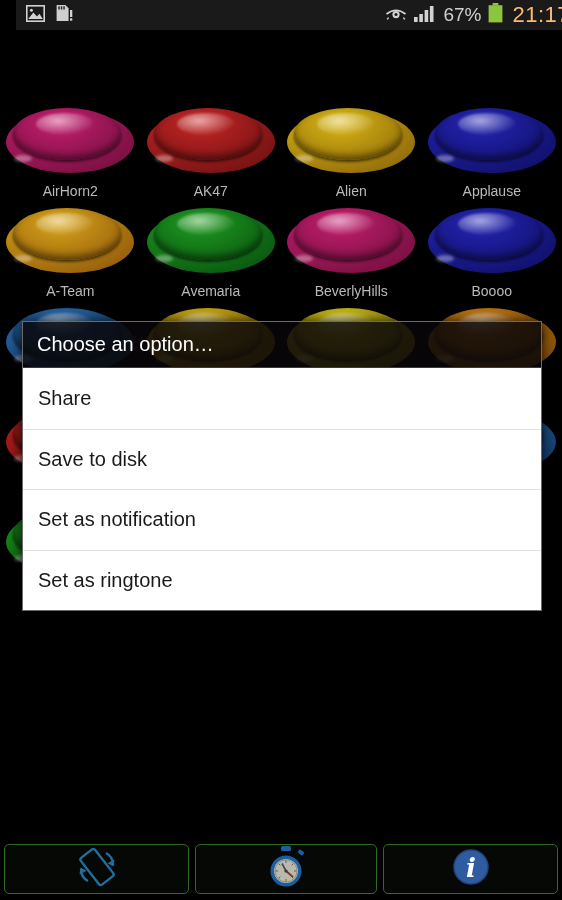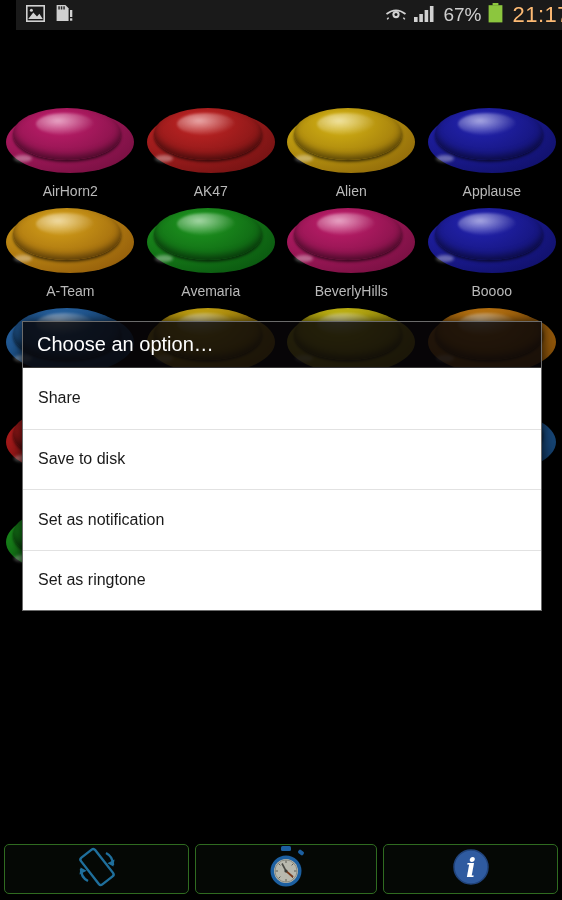--- a/index.html
+++ b/index.html
@@ -99,21 +99,21 @@
   }
   #dialog-header {
     height:46px; background:rgba(8,6,8,0.86);
     display:flex; align-items:center; padding-left:14px;
     border-bottom:1px solid #3a3a3a;
   }
   #dialog-title { color:#ffffff; font-size:20px;text-align:right; }
   #dialog-list { background:#ffffff; }
   .dlg-item {
     height:60.5px; display:flex; align-items:center; padding-left:15px;
-    font-size:16px; color:#1a1a1a; background:#ffffff;
+    font-size:20px; color:#1a1a1a; background:#ffffff;
     border-top:1px solid #e2e2e2;
   }
   .dlg-item:first-child { border-top:none; }
 </style>
 </head>
 <body>
 
 <div id="screen">
 
   <div id="statusbar">

